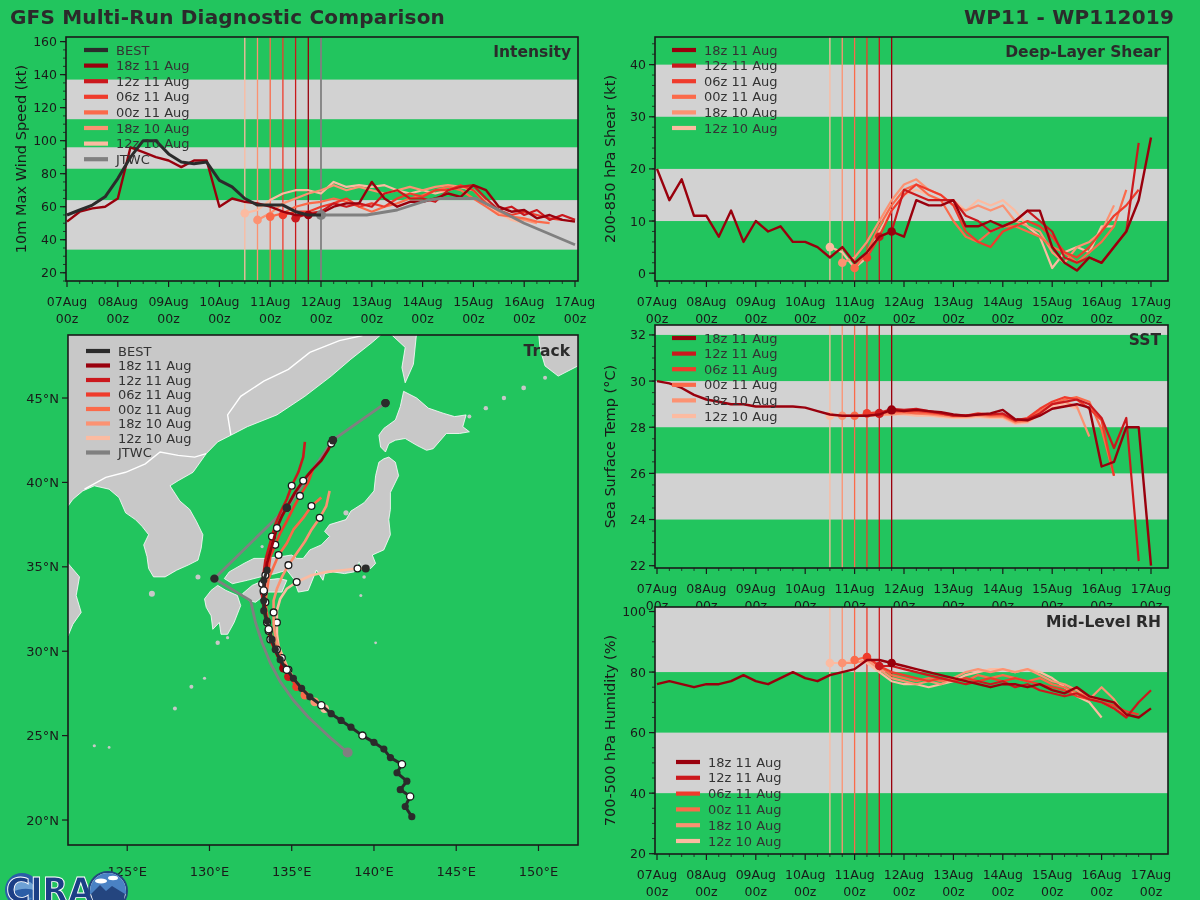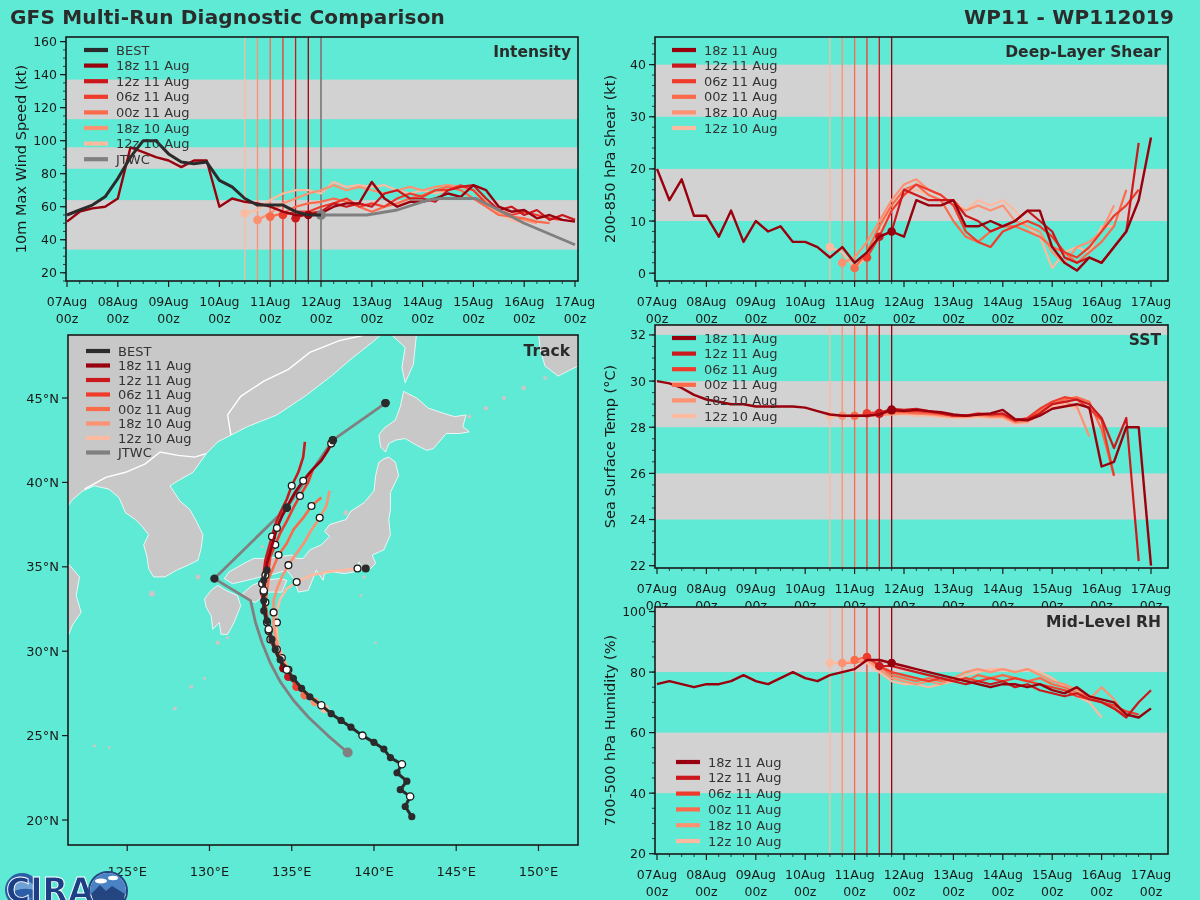--- a/index.html
+++ b/index.html
@@ -1,16 +1,16 @@
 <!DOCTYPE html>
 <html><head>
 <meta charset="utf-8">
 <style>
   html,body{margin:0;padding:0;background:#fff;}
-  #root{position:relative;width:1200px;height:900px;background:#5eead4;overflow:hidden;
+  #root{position:relative;width:1200px;height:900px;background:#22c55e;overflow:hidden;
         font-family:"DejaVu Sans",sans-serif;}
   #fig{position:absolute;left:0;top:0;width:1200px;height:900px;}
   .hdr{position:absolute;top:5px;font-weight:bold;font-size:20px;color:#2b2b2b;letter-spacing:.2px;}
   #hdr-left{left:10px;}
   #hdr-right{right:26px;}
   #logo{position:absolute;left:2px;top:864px;width:130px;height:48px;}
   #logo svg{display:block;}
 </style>
 </head>
 <body>

